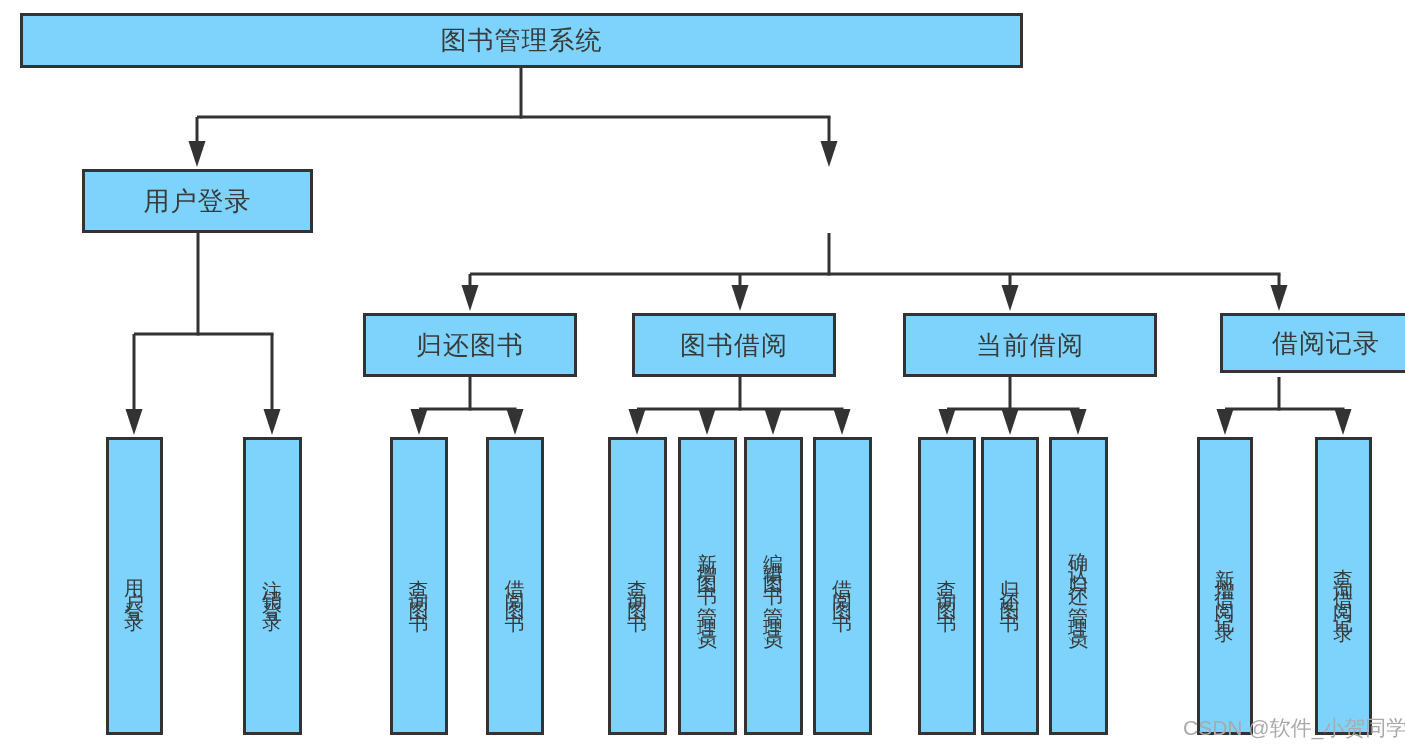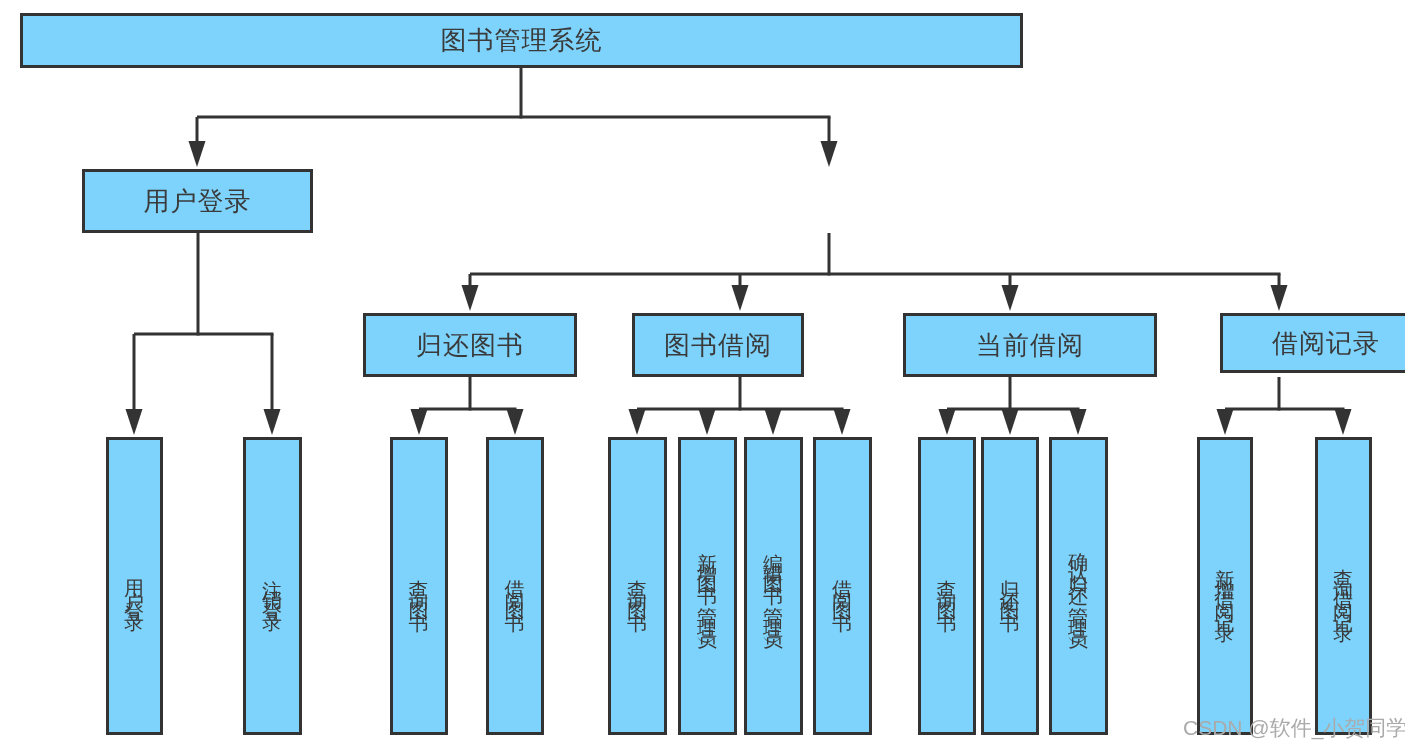--- a/index.html
+++ b/index.html
@@ -122,21 +122,21 @@
     <polygon points="1216.5,409 1233.5,409 1225,435"></polygon>
     <line x1="1343" y1="409" x2="1343" y2="420"></line>
     <polygon points="1334.5,409 1351.5,409 1343,435"></polygon>
   </svg>
 
   <div class="box h-box" style="left:20px; top:13px; width:1003px; height:55px;">图书管理系统</div>
 
   <div class="box h-box" style="left:82px; top:169px; width:231px; height:64px;">用户登录</div>
 
   <div class="box h-box" style="left:363px; top:313px; width:214px; height:64px;">归还图书</div>
-  <div class="box h-box" style="left:632px; top:313px; width:172px; height:64px;">图书借阅</div>
+  <div class="box h-box" style="left:632px; top:313px; width:204px; height:64px;">图书借阅</div>
   <div class="box h-box" style="left:903px; top:313px; width:254px; height:64px;">当前借阅</div>
   <div class="box h-box" style="left:1220px; top:313px; width:212px; height:60px;">借阅记录</div>
 
   <div class="box v-box" style="left:106px; top:437px; width:57px; height:298px;">用户登录</div>
   <div class="box v-box" style="left:243px; top:437px; width:59px; height:298px;">注销登录</div>
 
   <div class="box v-box" style="left:390px; top:437px; width:58px; height:298px;">查询图书</div>
   <div class="box v-box" style="left:486px; top:437px; width:58px; height:298px;">借阅图书</div>
 
   <div class="box v-box" style="left:608px; top:437px; width:59px; height:298px;">查询图书</div>

